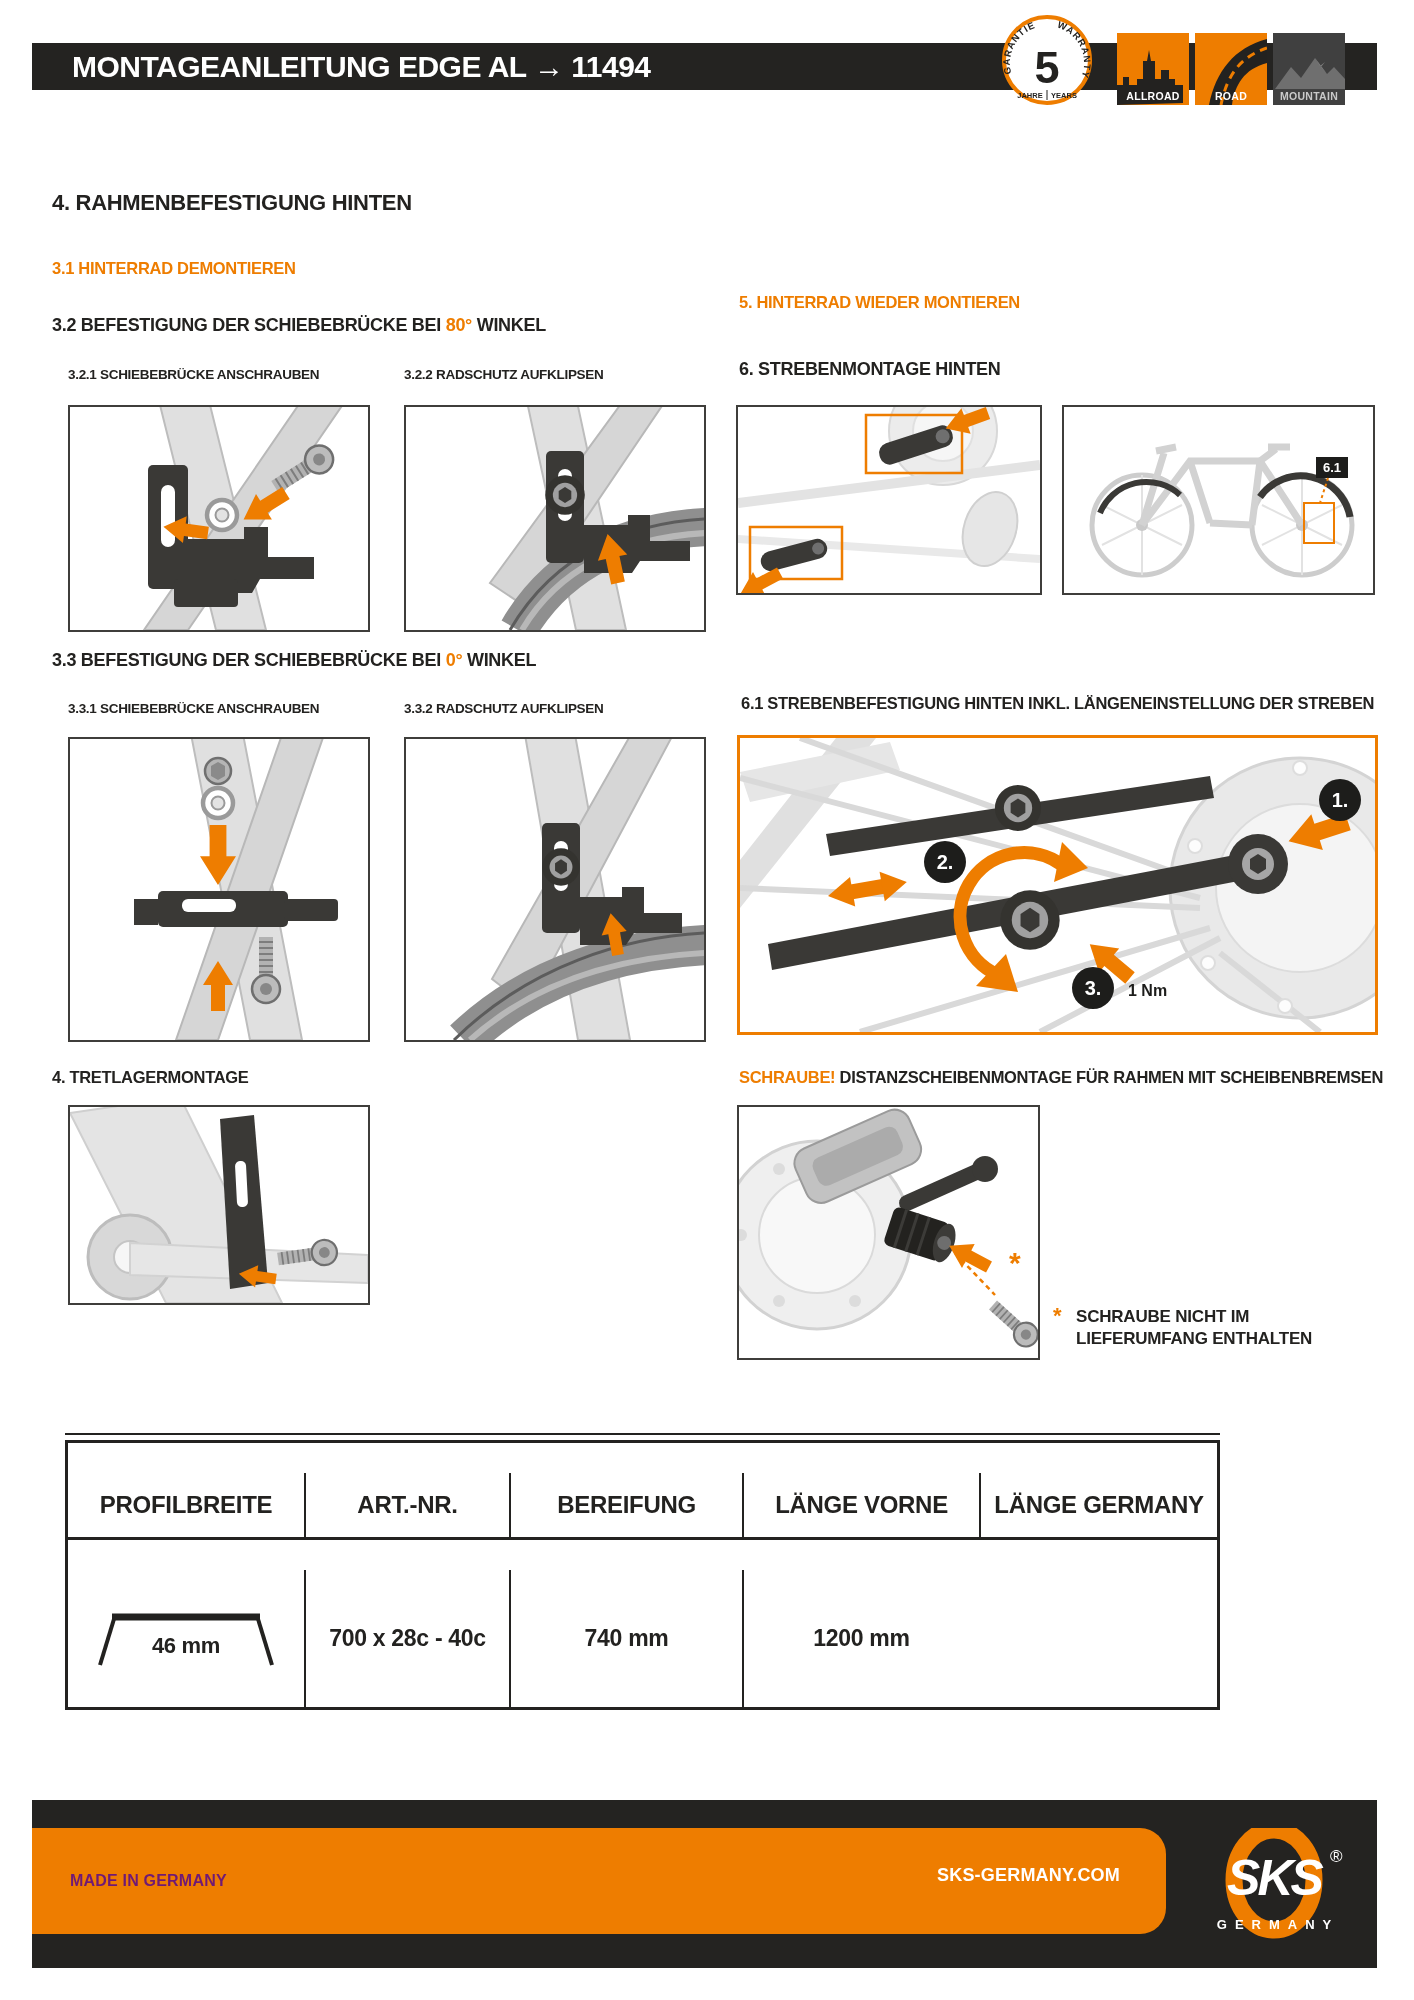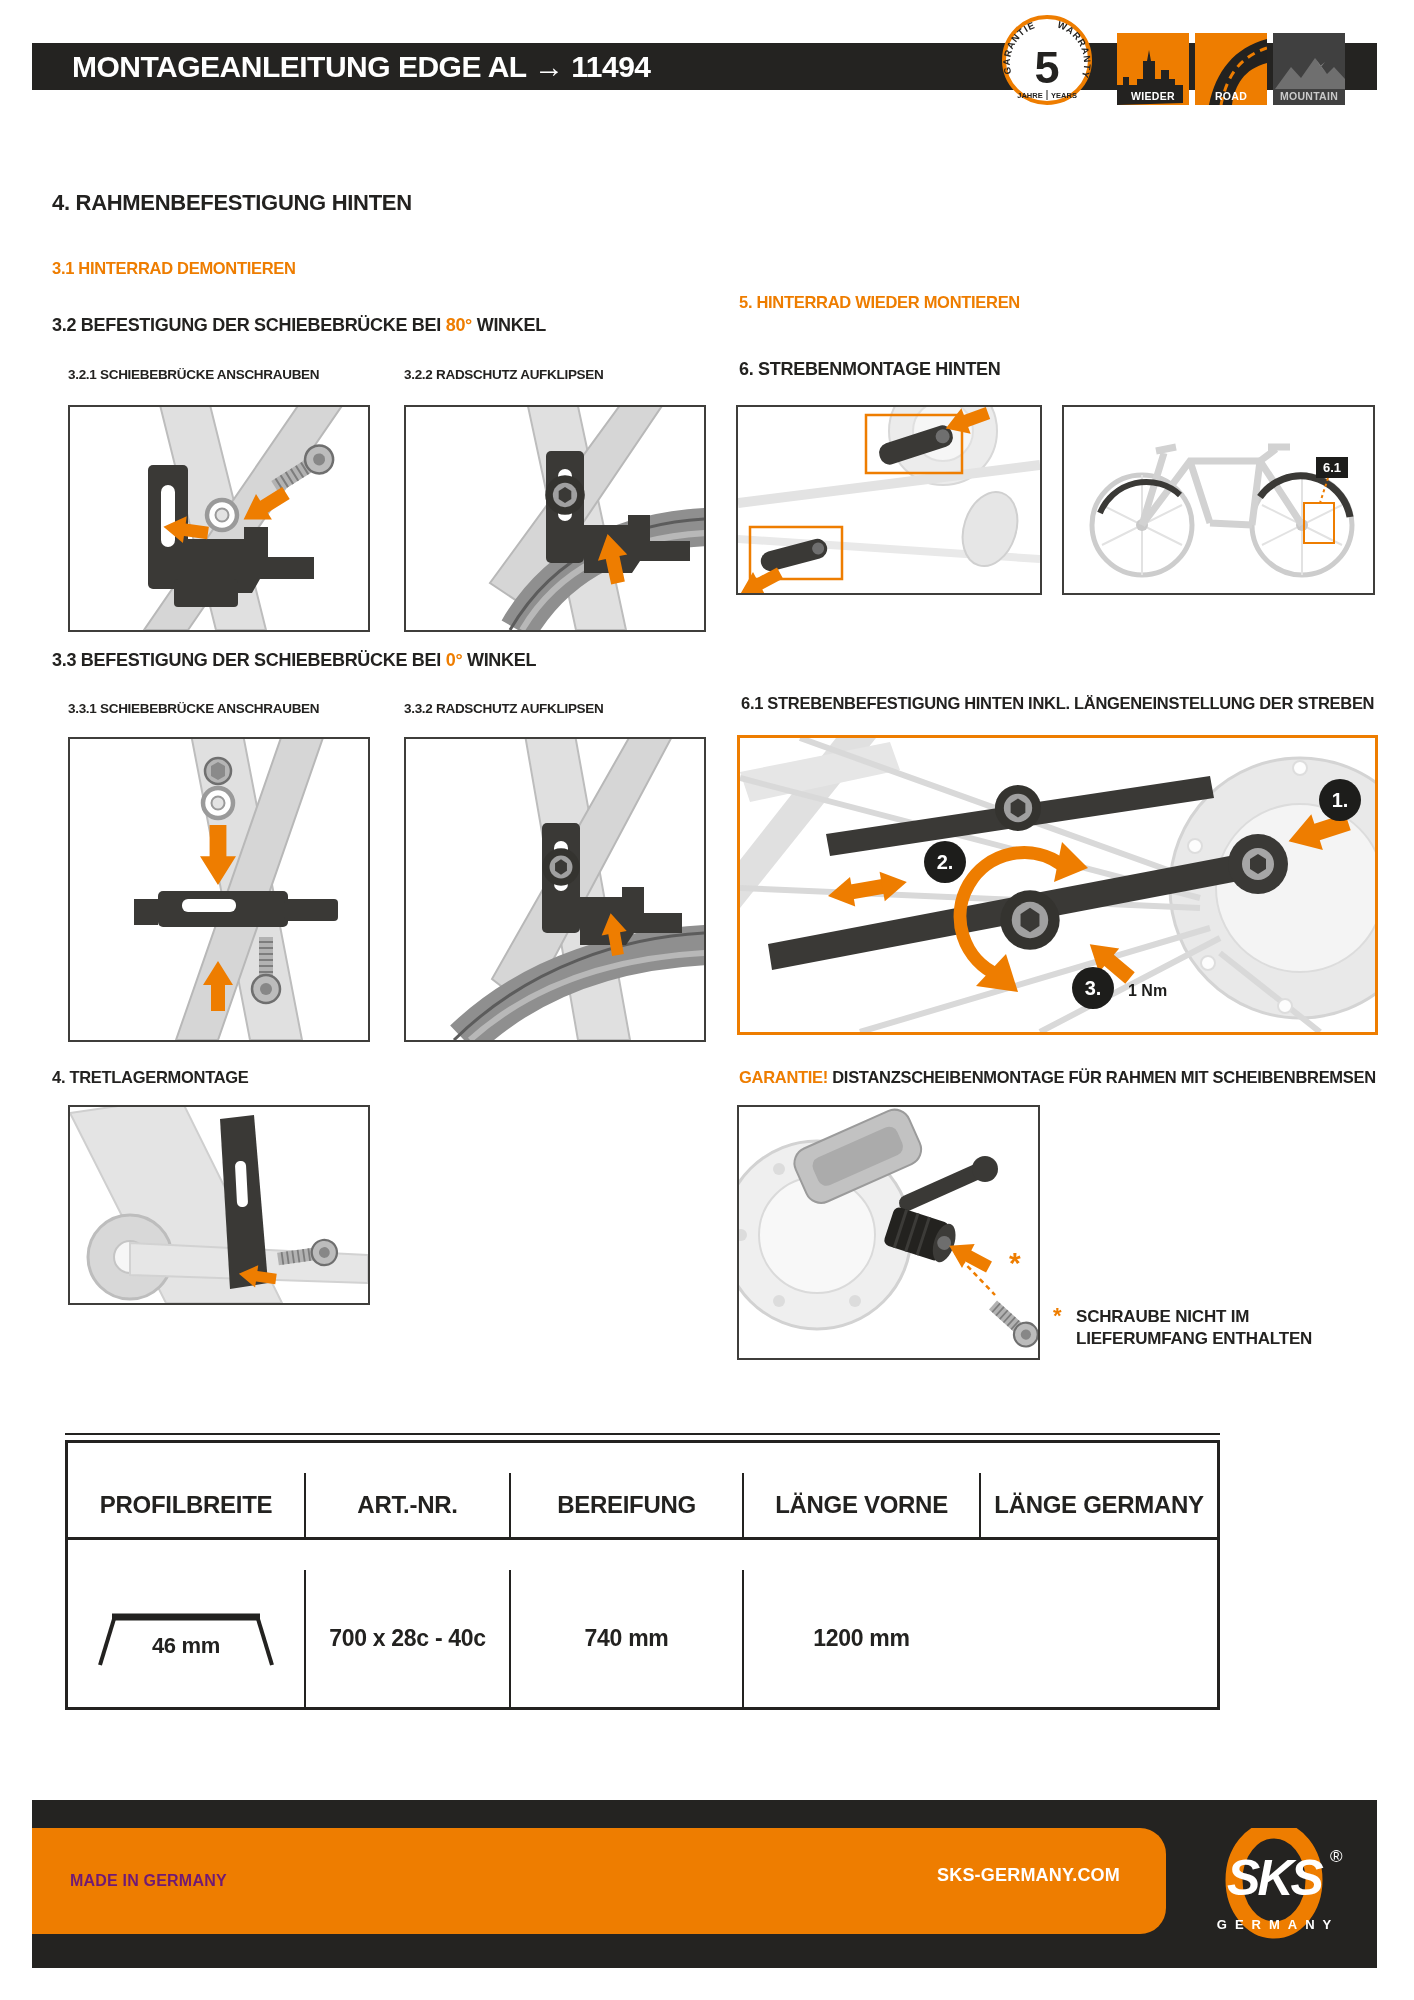--- a/index.html
+++ b/index.html
@@ -82,21 +82,21 @@
     <text x="47" y="70" text-anchor="middle" font-size="45" font-weight="bold" fill="#232220">5</text>
     <text x="30" y="85" text-anchor="middle" font-size="7.5" font-weight="bold" fill="#232220">JAHRE</text>
     <text x="64" y="85" text-anchor="middle" font-size="7.5" font-weight="bold" fill="#232220">YEARS</text>
     <line x1="47" y1="77" x2="47" y2="87" stroke="#232220" stroke-width="1"></line>
   </svg>
 
   <div class="icon-sq" style="left:1117px;top:33px;background:#ee7d00">
     <svg viewBox="0 0 72 72">
       <path d="M0,72 V52 h6 v-8 h6 v8 h8 V46 h6 V28 h4 l2,-11 2,11 h4 v18 h6 v-9 h8 v9 h6 v6 h8 v18 Z" fill="#232220"></path>
     </svg>
-    <span class="icon-label" style="color:#ffffff">WIEDER</span>
+    <span class="icon-label" style="color:#ffffff">ALLROAD</span>
   </div>
   <div class="icon-sq" style="left:1195px;top:33px;background:#ee7d00">
     <svg viewBox="0 0 72 72">
       <path d="M14,72 C 21,38 39,15 72,6 V30 C 49,36 40,52 37,72 Z" fill="#232220"></path>
       <path d="M26,72 C 32,42 45,24 72,15" fill="none" stroke="#ee7d00" stroke-width="3" stroke-dasharray="8 6"></path>
     </svg>
     <span class="icon-label" style="color:#ffffff">ROAD</span>
   </div>
   <div class="icon-sq" style="left:1273px;top:33px;background:#404040">
     <svg viewBox="0 0 72 72">
@@ -280,21 +280,21 @@
         </g>
       <g>
           <circle cx="353" cy="250" r="21" fill="#1d1d1b"></circle>
           <text x="353" y="257" text-anchor="middle" font-size="20" font-weight="bold" fill="#ffffff">3.</text>
         </g>
       <text x="388" y="258" font-size="16" font-weight="bold" fill="#1d1d1b">1 Nm</text>
     </svg>
   </div>
 
   <div class="hd sec-m" style="left:52px;top:1068px">4. TRETLAGERMONTAGE</div>
-  <div class="hd sec-m" style="left:739px;top:1068px"><span class="orange">GARANTIE!</span><span> DISTANZSCHEIBENMONTAGE FÜR RAHMEN MIT SCHEIBENBREMSEN</span></div>
+  <div class="hd sec-m" style="left:739px;top:1068px"><span class="orange">SCHRAUBE!</span><span> DISTANZSCHEIBENMONTAGE FÜR RAHMEN MIT SCHEIBENBREMSEN</span></div>
 
   <div class="illu" style="left:68px;top:1105px;width:302px;height:200px">
     <svg viewBox="0 0 298 196">
       <rect width="298" height="196" fill="#fff"></rect>
       <polygon points="0,6 110,-10 212,196 96,196" fill="#e4e4e4" stroke="#cfcfcf" stroke-width="2"></polygon>
       <circle cx="60" cy="150" r="42" fill="#d8d8d8" stroke="#bdbdbd" stroke-width="3"></circle>
       <circle cx="60" cy="150" r="16" fill="#f6f6f6" stroke="#c5c5c5" stroke-width="2"></circle>
       <polygon points="60,136 298,148 298,176 60,168" fill="#e6e6e6" stroke="#d2d2d2" stroke-width="2"></polygon>
       <polygon points="150,12 184,8 198,176 160,182" fill="#3a3936"></polygon>
       <rect x="166" y="54" width="11" height="46" rx="5" fill="#ffffff" transform="rotate(-3 171 77)"></rect>

